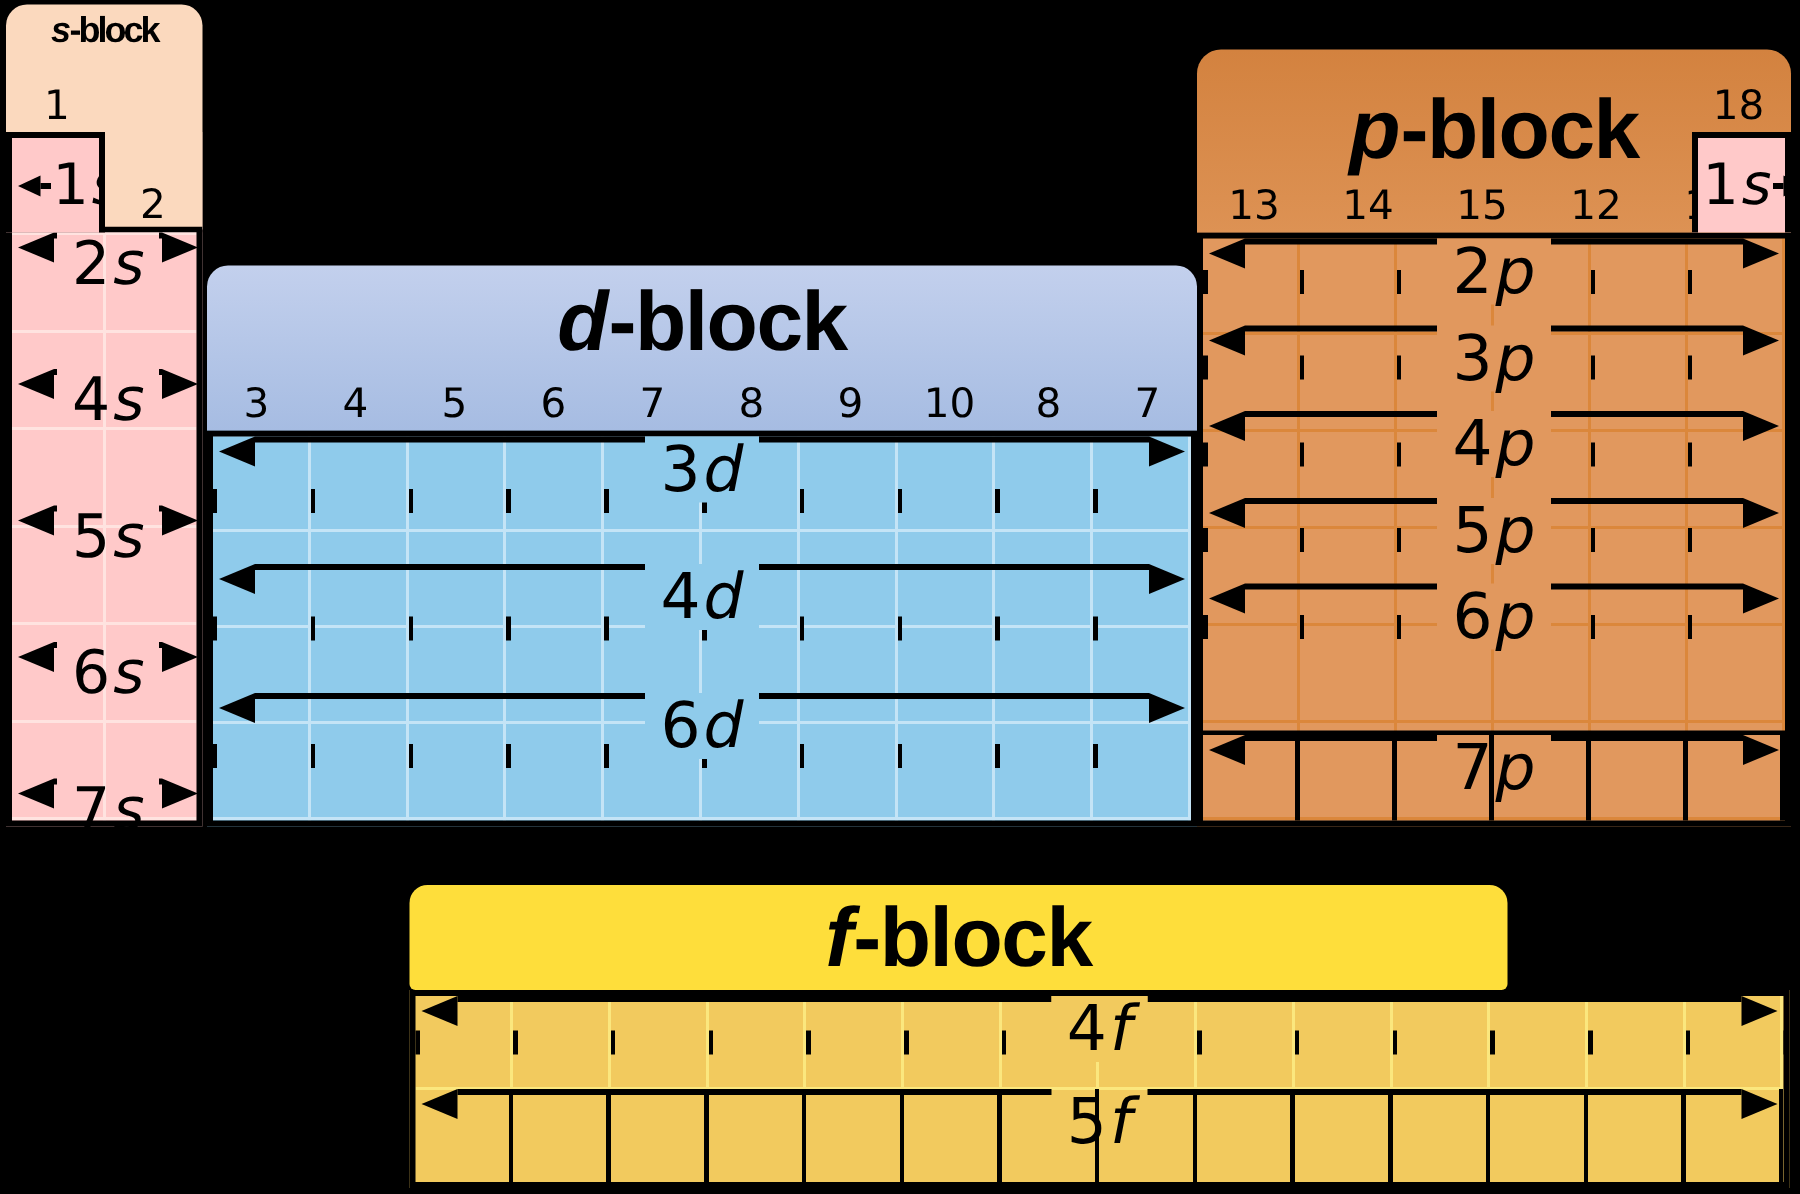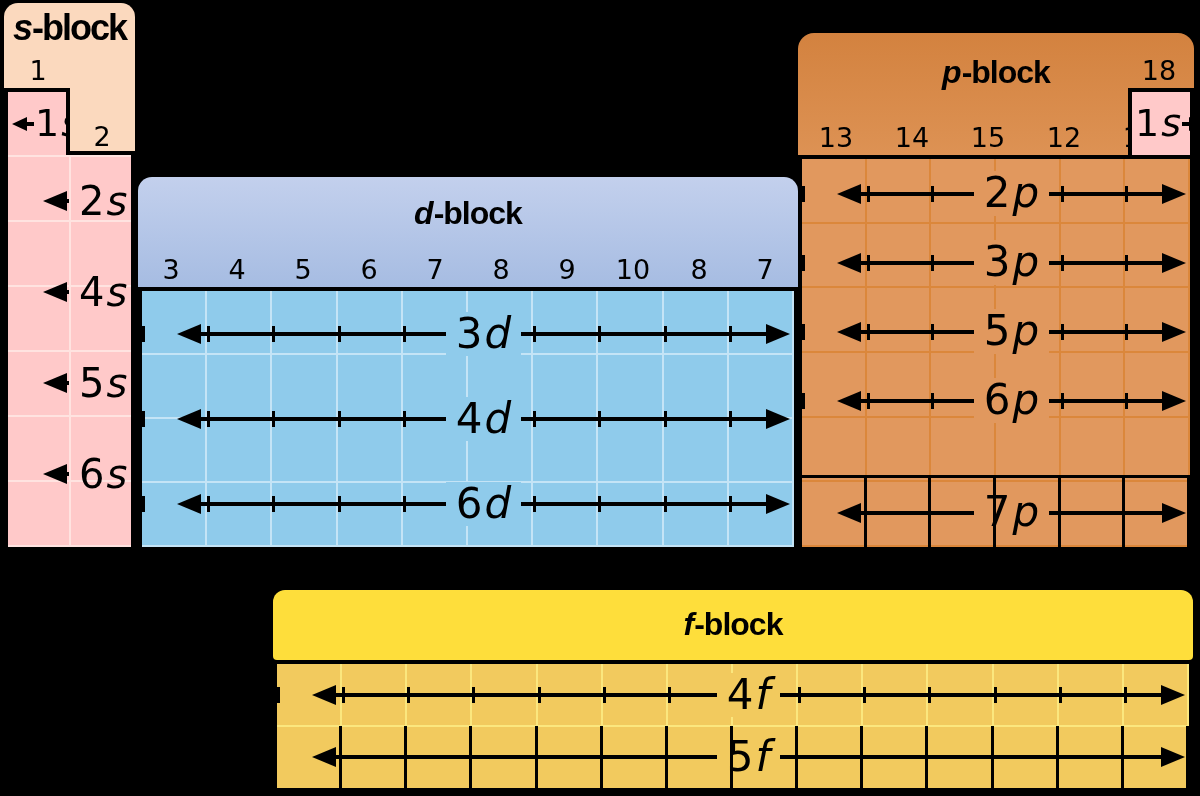--- a/index.html
+++ b/index.html
@@ -2,45 +2,45 @@
 <html><head>
 <meta charset="utf-8">
 <style>
   html,body{margin:0;padding:0;background:#000;}
   #page{position:relative;width:1200px;height:796px;background:#000;overflow:hidden;
         font-family:"DejaVu Sans",sans-serif;color:#000;}
   #page *{box-sizing:border-box;}
 
   
   .blk-header{position:absolute;z-index:2;}
-  .block-title{font-family:"Liberation Sans",sans-serif;font-weight:bold;font-size:32px;
+  .block-title{font-family:"Liberation Sans",sans-serif;font-weight:bold;font-size:56px;
                letter-spacing:-1px;text-align:center;line-height:1.1;}
   .block-title i{font-style:italic;padding-right:1px;}
   #s-header{left:4px;top:3px;width:131px;height:152px;border-radius:14px 14px 0 0;
             background:var(--header,#FBD9BE);border-bottom:4px solid #000;}
-  #s-header .block-title{font-size:36px;letter-spacing:-2px;margin-top:5px;}
+  #s-header .block-title{font-size:24px;letter-spacing:-2px;margin-top:5px;}
   .gnum{position:absolute;font-size:27px;line-height:1;width:40px;text-align:center;}
   #s-header .g1{left:14px;top:54px;}
   #s-header .g2{left:78px;top:120px;}
 
   #d-header{left:138px;top:177px;width:660px;height:110px;border-radius:14px 14px 0 0;
             background:linear-gradient(var(--header-top,#C3D0ED),var(--header-bottom,#A6BCE2));
             display:flex;flex-direction:column;}
   #d-header .block-title{flex:1;display:flex;align-items:center;justify-content:center;}
   .col-strip{display:grid;height:36px;align-items:center;}
   #d-header .col-strip{grid-template-columns:repeat(10,1fr);}
   .col-num{font-size:27px;text-align:center;line-height:1;}
 
   #p-header{left:798px;top:33px;width:396px;height:122px;border-radius:16px 16px 0 0;
             background:linear-gradient(var(--header-top,#D3823F),var(--header-bottom,#DD9254));}
   #p-header .block-title{margin-top:22px;}
   #p-header .col-strip{position:absolute;left:0;bottom:0;width:380px;grid-template-columns:repeat(5,1fr);}
   #p-header .g18{left:343px;top:24px;width:36px;}
 
-  #f-header{left:273px;top:590px;width:920px;height:70px;border-radius:12px 12px 4px 4px;
+  #f-header{left:273px;top:590px;width:732px;height:70px;border-radius:12px 12px 4px 4px;
             background:var(--header,#FEDE3B);display:flex;align-items:center;justify-content:center;}
 
   
   .table{position:absolute;z-index:1;border:4px solid #000;background-color:var(--cell);}
   #s-table{left:4px;top:88px;width:131px;height:463px;
     background-image:
       linear-gradient(to right, transparent calc(50% - 1px), var(--grid) calc(50% - 1px),
                       var(--grid) calc(50% + 1px), transparent calc(50% + 1px)),
       repeating-linear-gradient(to bottom, transparent 0, transparent calc(100%/7 - 2px),
                       var(--grid) calc(100%/7 - 2px), var(--grid) calc(100%/7));}
@@ -61,21 +61,21 @@
                       var(--grid) calc(100%/6 - 2px), var(--grid) calc(100%/6));}
   #f-table{left:273px;top:660px;width:920px;height:132px;--n:14;
     background-image:
       repeating-linear-gradient(to right, transparent 0, transparent calc(100%/14 - 2px),
                       var(--grid) calc(100%/14 - 2px), var(--grid) calc(100%/14)),
       linear-gradient(to bottom, transparent calc(50% - 1px), var(--grid) calc(50% - 1px),
                       var(--grid) calc(50% + 1px), transparent calc(50% + 1px));}
   .rows-host{display:flex;flex-direction:column;width:100%;height:100%;}
 
   
-  .orb-row{position:relative;flex:1;display:flex;align-items:center;padding-left:31px;}
+  .orb-row{position:relative;flex:1;display:flex;align-items:flex-start;}
   .seg{flex:1;height:4px;background:#000;min-width:2px;z-index:1;}
   .ah{width:0;height:0;border:10px solid transparent;z-index:1;}
   .ah.l{border-left:0;border-right:24px solid #000;margin-left:4px;}
   .ah.r{border-right:0;border-left:24px solid #000;margin-right:4px;}
   .ah.sm{border-width:7px;}
   .ah.sm.l{border-left:0;border-right:15px solid #000;margin-left:2px;}
   .ah.sm.r{border-right:0;border-left:15px solid #000;margin-right:2px;}
   .seg.sm{flex:0 0 7px;}
   .orb-label{position:relative;z-index:2;font-size:42px;line-height:1.05;padding:0 10px;white-space:nowrap;}
   .orb-label i{font-style:italic;padding-left:2px;}
@@ -225,20 +225,27 @@
         <div class="orb-row">
           <span class="ah l"></span>
           <span class="seg"></span>
           <span class="orb-label"><span>3</span><i>p</i></span>
           <span class="seg"></span>
           <span class="ah r"></span>
         </div>
         <div class="orb-row">
           <span class="ah l"></span>
           <span class="seg"></span>
+          <span class="orb-label"><span>4</span><i>p</i></span>
+          <span class="seg"></span>
+          <span class="ah r"></span>
+        </div>
+        <div class="orb-row">
+          <span class="ah l"></span>
+          <span class="seg"></span>
           <span class="orb-label"><span>5</span><i>p</i></span>
           <span class="seg"></span>
           <span class="ah r"></span>
         </div>
         <div class="orb-row">
           <span class="ah l"></span>
           <span class="seg"></span>
           <span class="orb-label"><span>6</span><i>p</i></span>
           <span class="seg"></span>
           <span class="ah r"></span>

